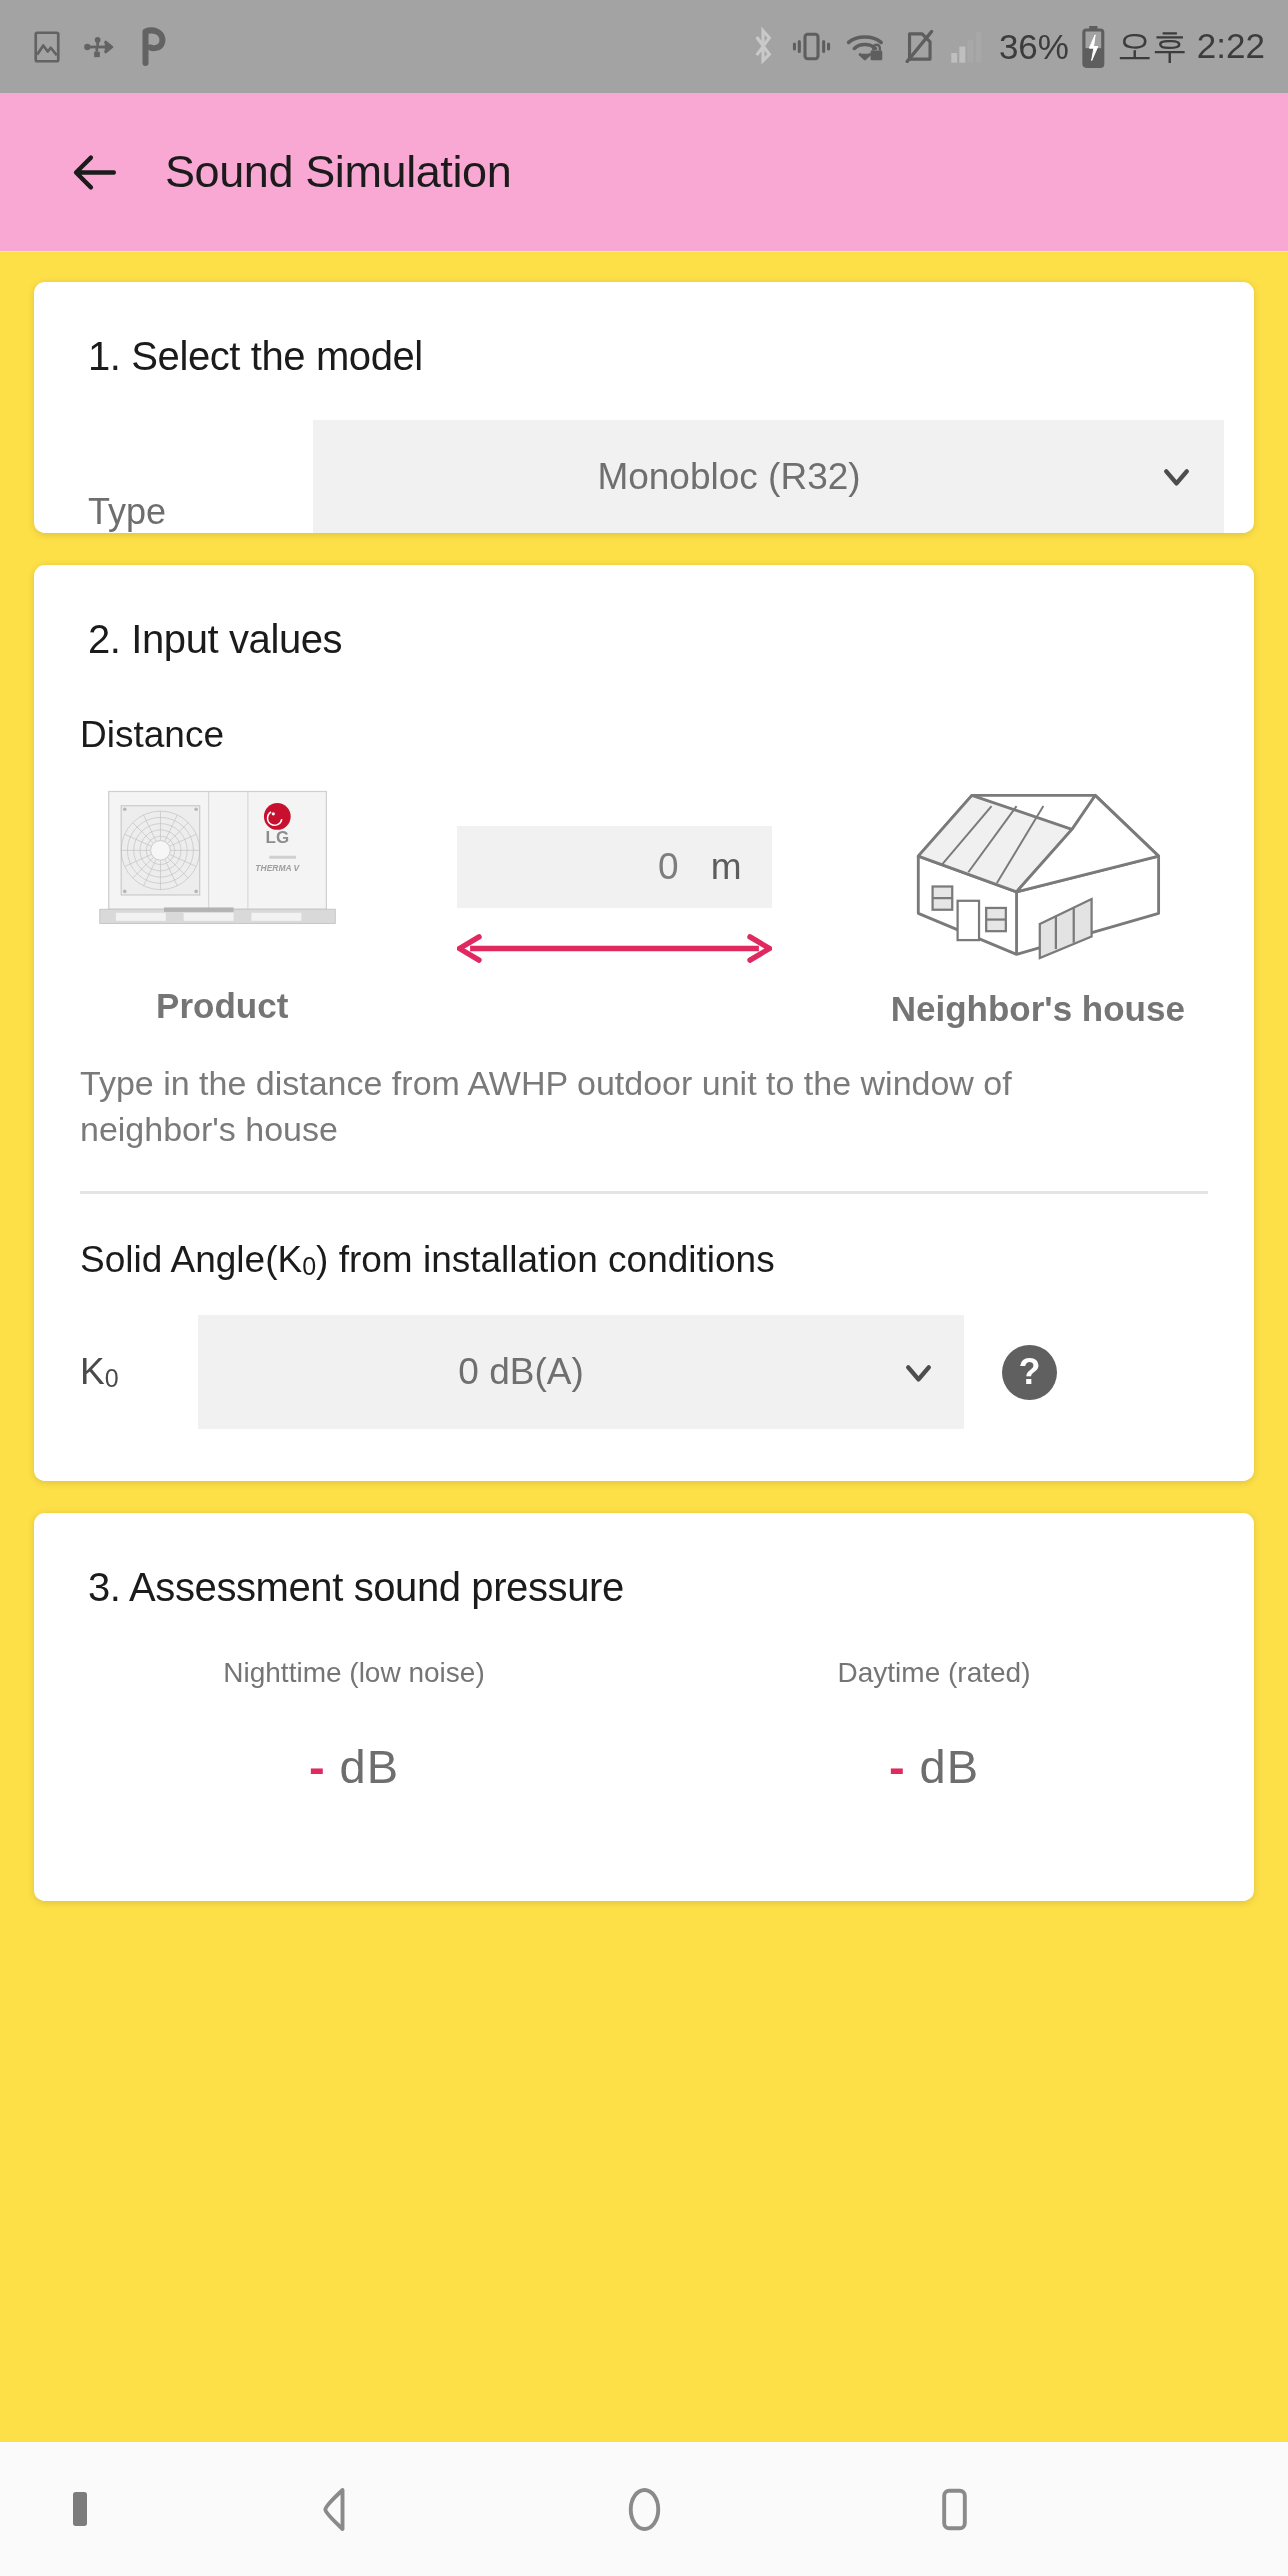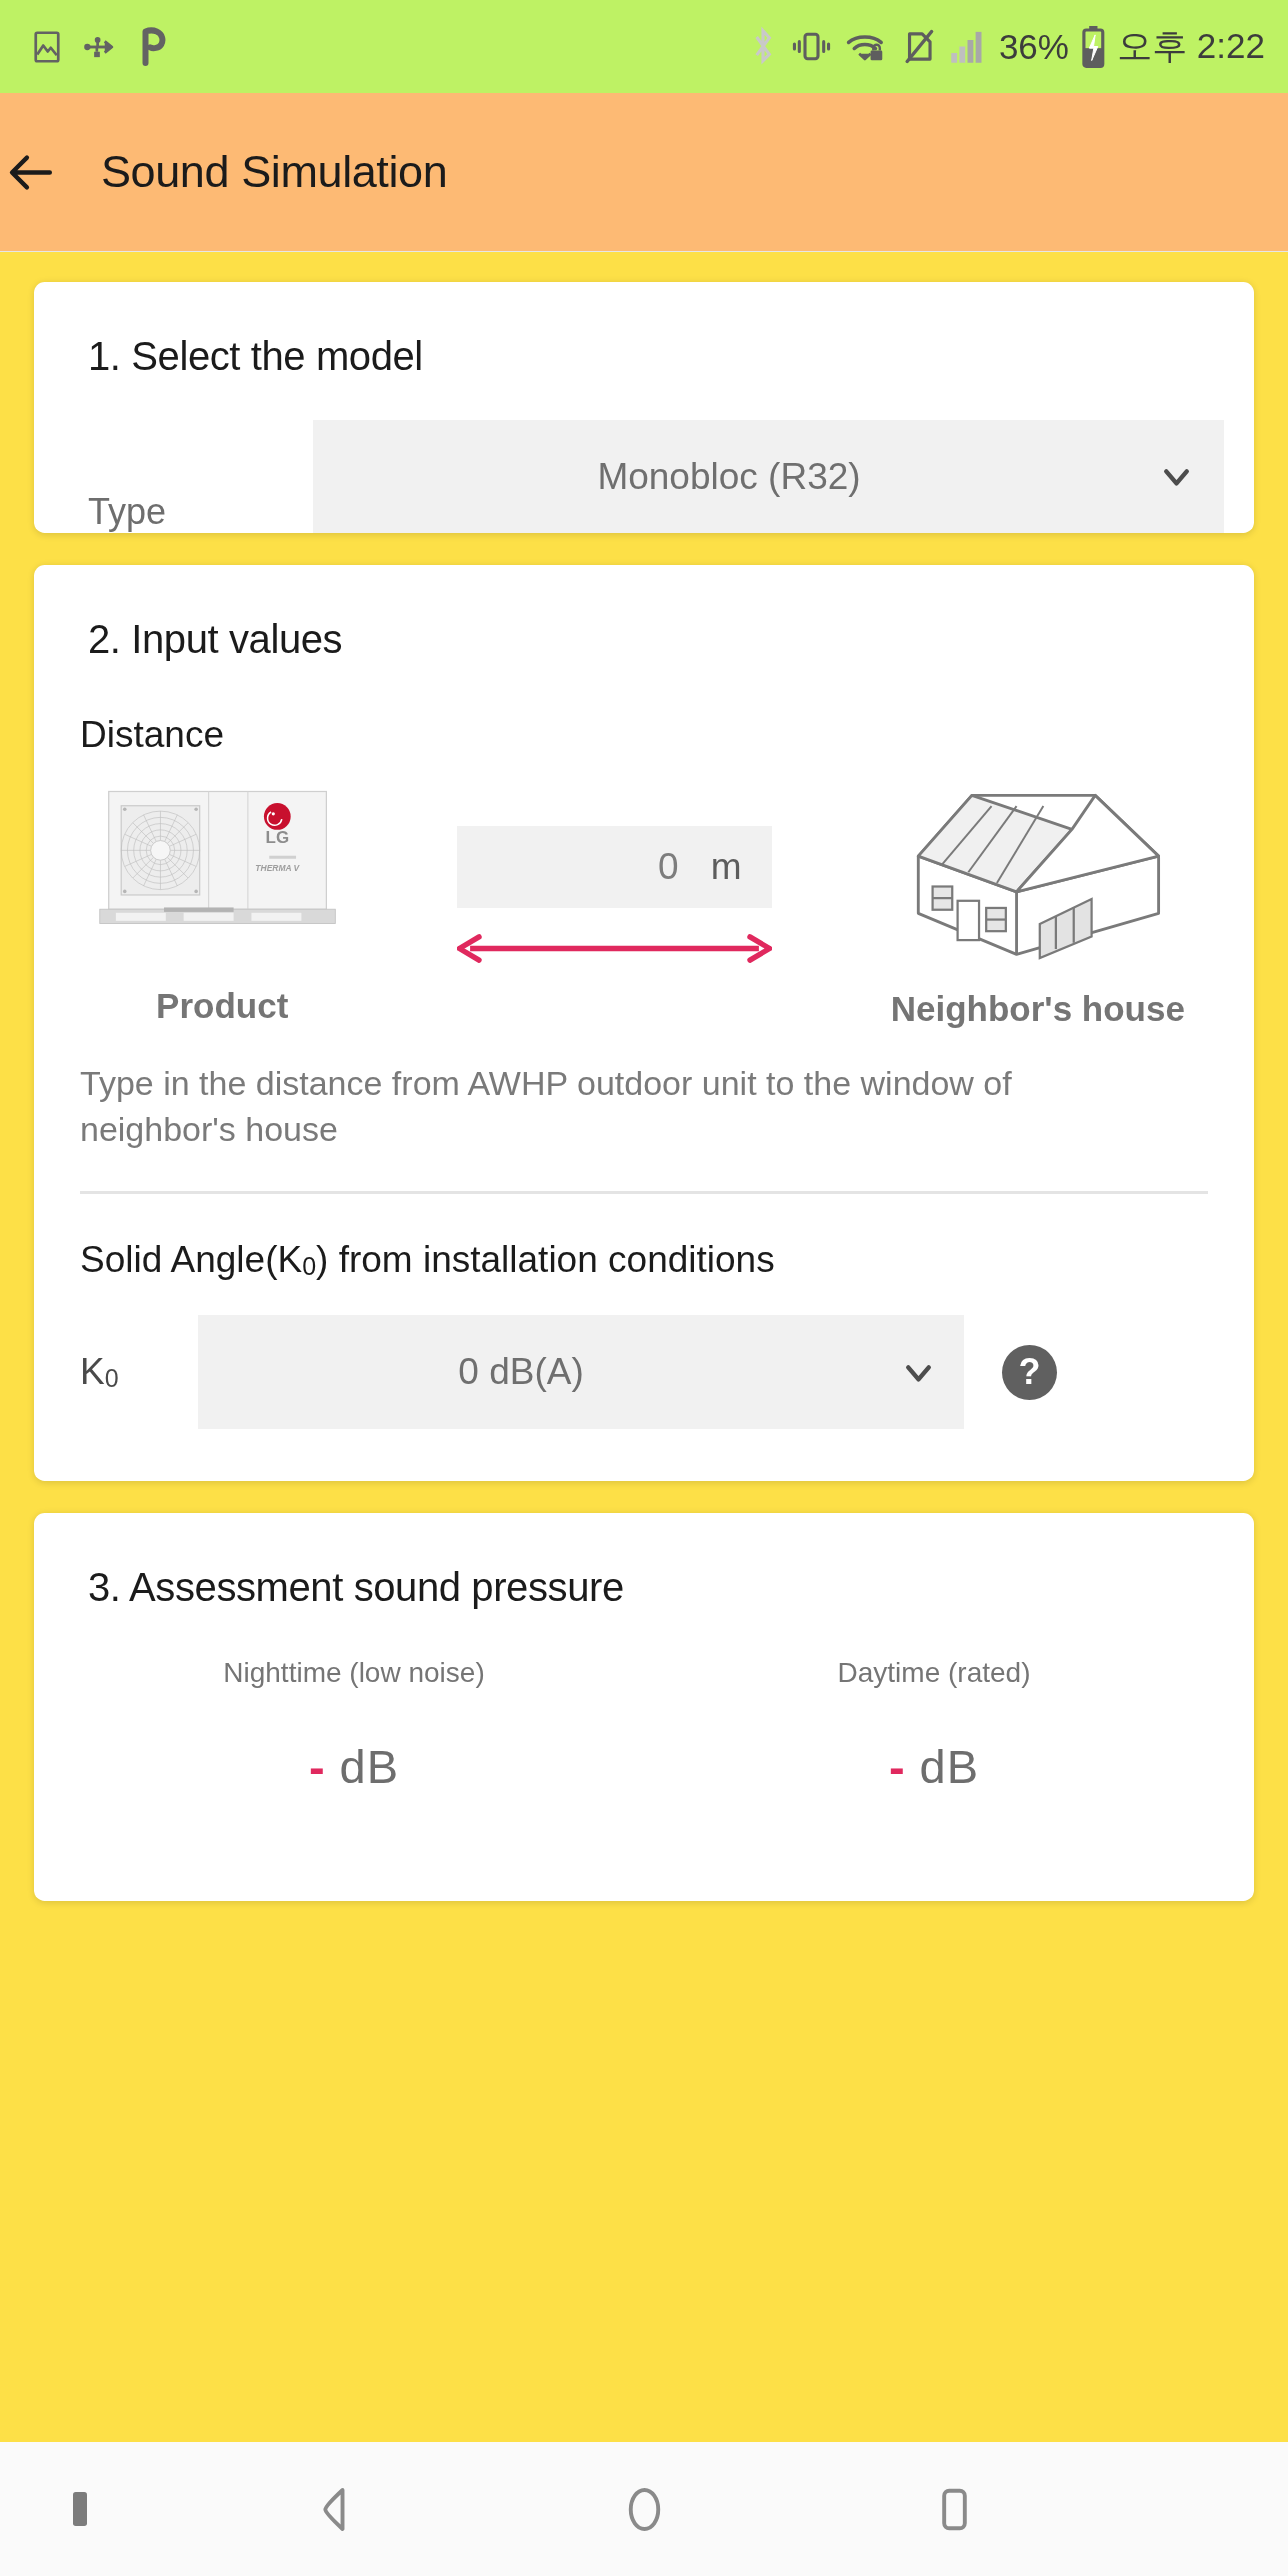--- a/index.html
+++ b/index.html
@@ -7,43 +7,44 @@
   body {
     font-family:"Liberation Sans", sans-serif;
     background:#ffffff;
     overflow:hidden;
     position:relative;
   }
 
   
   .statusbar {
     height:93px;
-    background:#bef264;
+    background:#a3a3a3;
     display:flex;
     align-items:center;
     padding:0 23px 0 29px;
     position:relative;
   }
   .sb-left { display:flex; align-items:center; gap:16px; }
   .sb-right { display:flex; align-items:center; gap:11.6px; margin-left:auto; }
   .sb-icon { display:flex; align-items:center; justify-content:center; }
   .sb-text {
     font-size:35px;
     color:#3c3c3c;
     letter-spacing:0px;
     white-space:nowrap;
   }
   .sb-pct { font-size:35px; color:#3c3c3c; }
 
   
   .appbar {
     height:159px;
-    background:#fdba74;
-    display:flex;
-    align-items:center;
+    background:#f9a8d4;
+    display:flex;
+    align-items:center;
+    padding-left:64px;
     border-bottom:1.8px solid #e6e6e6;
   }
   .back-btn { width:63px; height:63px; display:flex; align-items:center; justify-content:center; }
   .appbar-title {
     font-size:45px;
     color:#1b1b1b;
     margin-left:38px;
     letter-spacing:-0.4px;
   }
 

